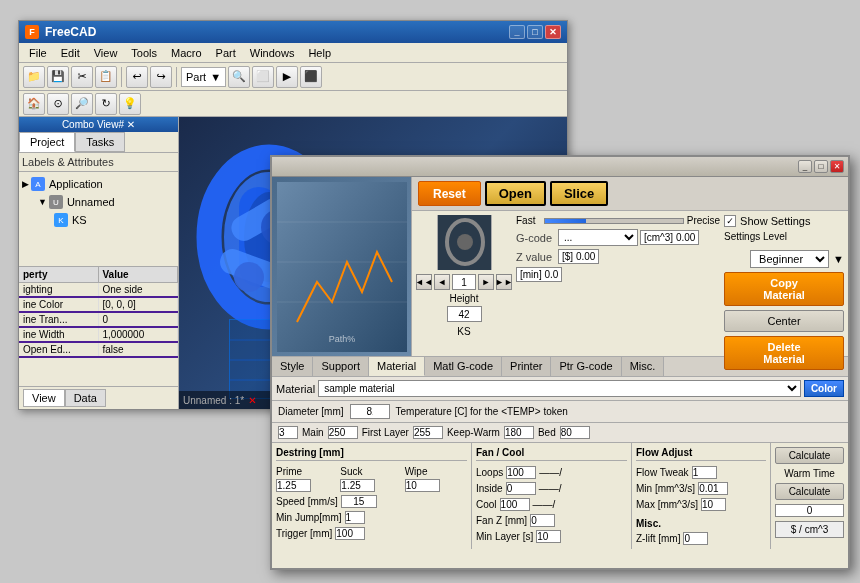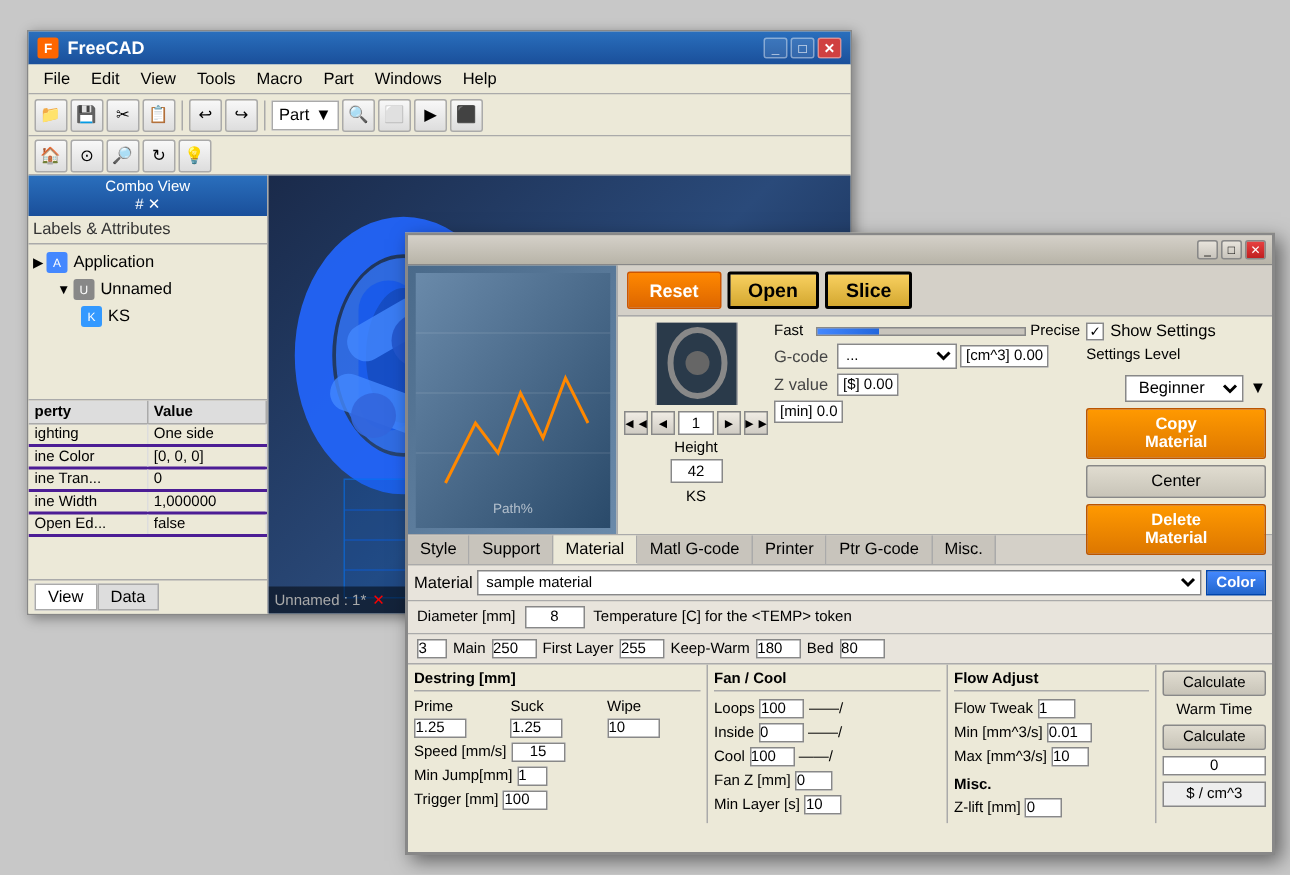--- a/index.html
+++ b/index.html
@@ -127,21 +127,21 @@
       background: #ece9d8;
       border-right: 1px solid #aaa;
       display: flex;
       flex-direction: column;
     }
     .combo-view-title {
       background: linear-gradient(to bottom, #2a6fbd, #1a4f9a);
       color: white;
       padding: 2px 4px;
       font-size: 10px;
-      display: flex; align-items: center; justify-content: flex-start; flex-direction: column;
+      display: flex; align-items: center; justify-content: center;
     }
     .panel-tabs {
       display: flex;
       background: #ece9d8;
       border-bottom: 1px solid #aaa;
     }
     .panel-tab {
       padding: 3px 10px;
       font-size: 11px;
       border: 1px solid #aaa;
@@ -594,20 +594,24 @@
     <div class="toolbar-btn">↻</div>
     <div class="toolbar-btn">💡</div>
   </div>
 
   <div class="main-area">
 
     <div class="left-panel">
       <div class="combo-view-title">
         <span>Combo View</span>
         <span># ✕</span>
+      </div>
+      <div class="panel-tabs">
+        <div class="panel-tab active">Project</div>
+        <div class="panel-tab">Tasks</div>
       </div>
       <div class="labels-section">
         <span>Labels &amp; Attributes</span>
       </div>
       <div class="tree-section">
         <div class="tree-item">
           <span class="tree-expand">▶</span>
           <span class="tree-icon" style="background:#4488ff; color:white; font-size:8px;">A</span>
           <span>Application</span>
         </div>

